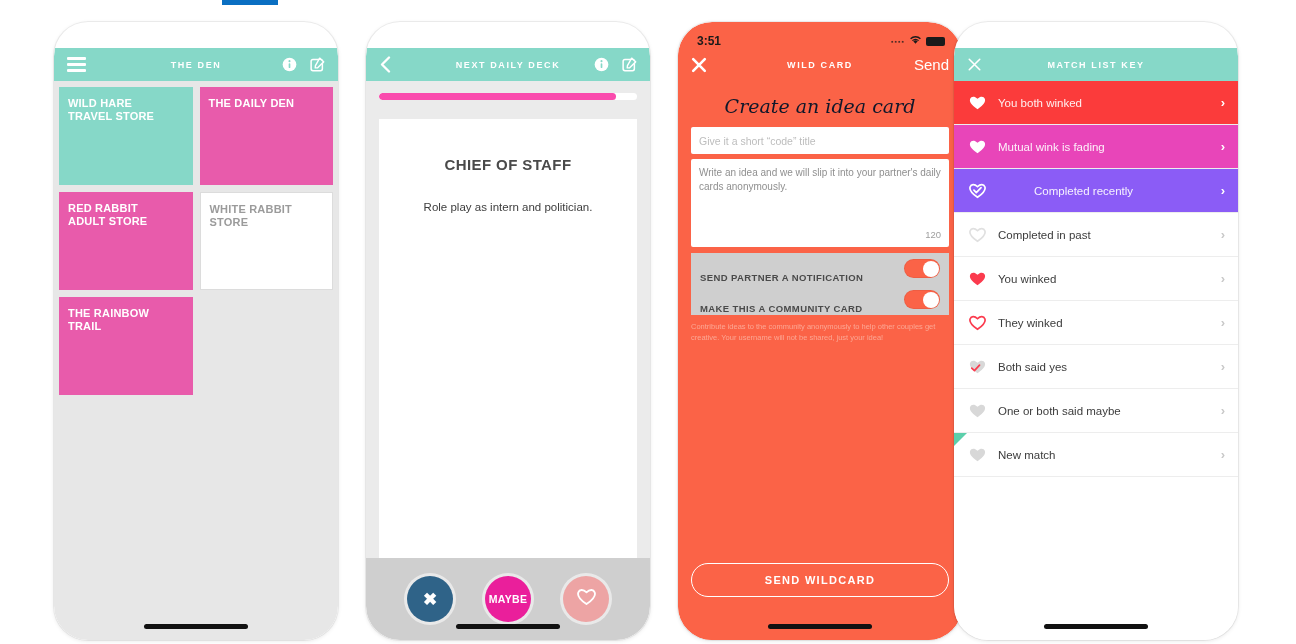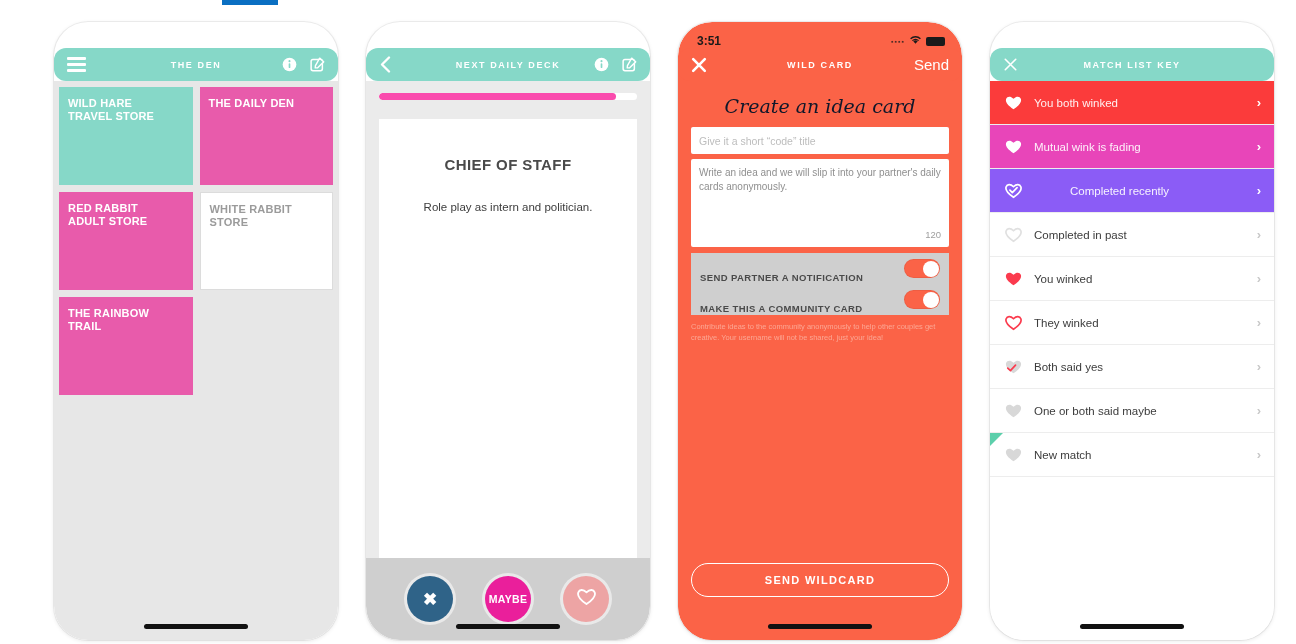--- a/index.html
+++ b/index.html
@@ -21,21 +21,21 @@
     position: absolute;
     top: 22px; width: 284px; height: 618px;
     background: #ffffff;
     border-radius: 34px;
     box-shadow: 0 0 0 1px rgba(0,0,0,0.06), 0 1px 4px rgba(0,0,0,0.10);
     overflow: hidden;
   }
   #phone1 { left: 54px; }
   #phone2 { left: 366px; }
   #phone3 { left: 678px; }
-  #phone4 { left: 990px; }
+  #phone4 { left: 954px; }
 
   .screen {
     position: absolute; left: 0; top: 0; right: 0; bottom: 0;
     border-radius: 34px; overflow: hidden;
     display: flex; flex-direction: column;
   }
   .home-bar {
     position: absolute; left: 50%; transform: translateX(-50%);
     bottom: 11px; width: 104px; height: 5px; border-radius: 3px;
     background: #111; z-index: 30;
@@ -54,21 +54,20 @@
   .sb-batt {
     width: 19px; height: 9px; border-radius: 2px; background: currentColor;
   }
 
   
   .navbar {
     flex: 0 0 33px; height: 33px;
     display: flex; align-items: center;
     padding: 0 13px;
     position: relative;
-    border-radius: 12px;
   }
   .nav-title {
     position: absolute; left: 0; right: 0; text-align: center;
     font-size: 9px; font-weight: bold; letter-spacing: 1.6px;
     color: #fff; pointer-events: none;
   }
   .nav-left, .nav-right { display: flex; align-items: center; gap: 13px; z-index: 2; }
   .nav-right { margin-left: auto; }
   .icon { display:inline-flex; align-items:center; justify-content:center; color:#fff; }
 

